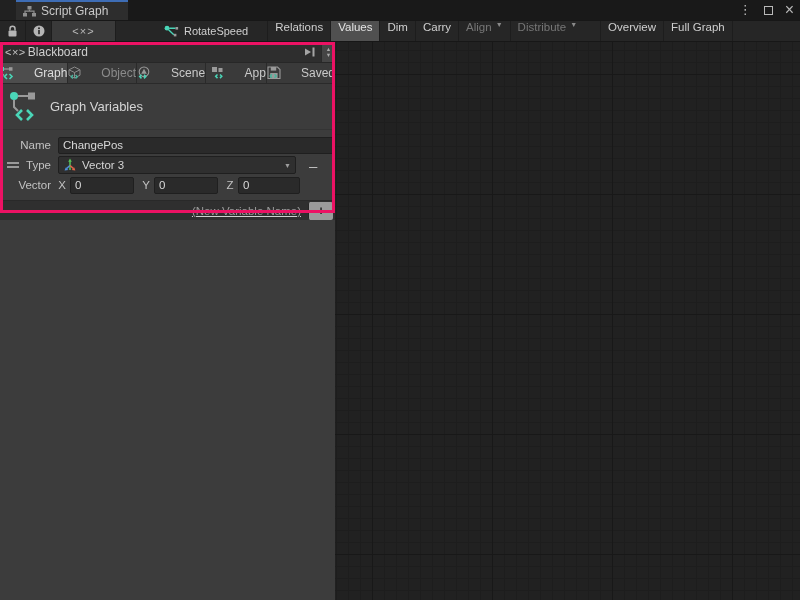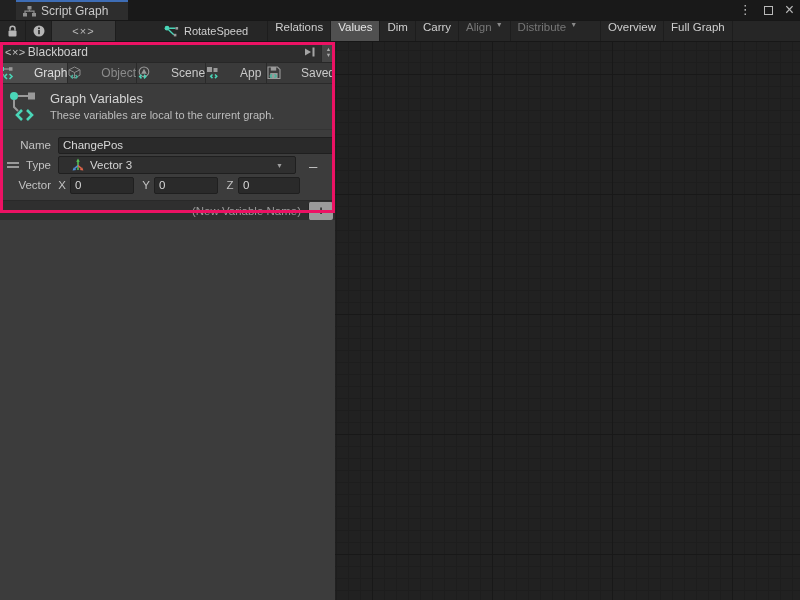--- a/index.html
+++ b/index.html
@@ -68,21 +68,21 @@
     display: flex; align-items: center; padding-left: 5px; color: #cfcfcf; font-size: 12px;
   }
   .bb-scriptref { color: #c4c4c4; font-size: 11px; margin-right: 2px; letter-spacing: 0.5px; }
   .bb-header-right { margin-left: auto; display: flex; align-items: center; height: 100%; }
   .dockbtn { display: flex; align-items: center; padding: 0 5px; height: 100%; }
   .spinner { width: 14px; height: 100%; background: #454545; border-left: 1px solid #2a2a2a; display: flex; flex-direction: column; align-items: center; justify-content: center; }
   .spinner span { font-size: 5.5px; color: #ababab; line-height: 6px; }
 
   .bb-tabs { display: flex; height: 21px; background: #333333; border-bottom: 1px solid #2a2a2a; }
   .bb-tab {
-    flex: 1; display: flex; align-items: center; justify-content: flex-start; gap: 20px;
+    flex: 1; display: flex; align-items: center; justify-content: flex-end; gap: 20px;
     background: #3a3a3a; border-right: 1px solid #2a2a2a; color: #c9c9c9; font-size: 12px;
   }
   .bb-tab:last-child { border-right: none; }
   .bb-tab.active { background: #4d4d4d; color: #dddddd; }
   .bb-tab.disabled { color: #8b8b8b; }
 
   .bb-section { display: flex; gap: 11px; padding: 7px 8px 8px 9px; height: 46px; border-bottom: 1px solid #343434; align-items: center; }
   .section-title { font-size: 13px; color: #d4d4d4; }
   .section-desc { font-size: 11px; color: #bdbdbd; margin-top: 3px; }
 
@@ -91,36 +91,37 @@
   .frow-label { width: 58px; text-align: right; padding-right: 7px; color: #c2c2c2; font-size: 11.5px; flex: none; }
   .tinput {
     background: #2a2a2a; border: 1px solid #1f1f1f; border-radius: 2px;
     color: #d8d8d8; font-size: 11.5px; height: 17px; padding: 0 4px;
     font-family: "Liberation Sans", "DejaVu Sans", sans-serif; outline: none;
   }
   .name-input { width: 284px; }
   .drag-handle { position: absolute; left: 7px; width: 12px; height: 6px; border-top: 2px solid #9a9a9a; border-bottom: 2px solid #9a9a9a; }
   .dropdown {
     width: 238px; height: 18px; background: #2f2f2f; border: 1px solid #1f1f1f; border-radius: 2px;
-    display: flex; align-items: center; gap: 5px; padding: 0 12px; color: #d5d5d5; font-size: 11.5px;
+    display: flex; align-items: center; gap: 5px; padding: 0 4px; color: #d5d5d5; font-size: 11.5px;
   }
   .dropdown .caret { margin-left: auto; font-size: 7px; color: #9d9d9d; }
   .minus-btn { margin-left: 13px; color: #bdbdbd; font-size: 15px; line-height: 15px; cursor: default; }
   .axis-label { color: #c2c2c2; font-size: 11.5px; width: 8px; text-align: center; flex: none; }
   .axis-input { width: 64px; margin: 0 8px 0 4px; }
   .axis-input.last { width: 62px; margin-right: 0; }
 
   .newvar-row {
     margin-top: 5px; height: 20px; background: #2f2f2f; border-top: 1px solid #292929;
     display: flex; align-items: center;
   }
   .newvar-input {
     flex: 1; background: transparent; border: none; outline: none; text-align: right;
     color: #d0d0d0; font-size: 11.5px; padding-right: 7px;
     font-family: "Liberation Sans", "DejaVu Sans", sans-serif;
+    text-decoration: underline;
   }
   .newvar-input::placeholder { color: #9b9b9b; opacity: 1; }
   .plus-btn {
     width: 25px; height: 18px; margin-right: 2px; background: #9b9b9b; border-radius: 2px;
     color: #1c1c1c; font-size: 13px; font-weight: bold; display: flex; align-items: center; justify-content: center;
     border-left: 1px solid #262626;
   }
 
   .pink-outline {
     position: absolute; left: 0; top: 42px; width: 335px; height: 171px;
@@ -279,21 +280,20 @@
       <svg width="30" height="33" viewBox="0 0 30 33">
         <circle cx="5" cy="6" r="4" fill="#4ad6b8"></circle>
         <path d="M9 6 H19" stroke="#9a9a9a" stroke-width="2"></path>
         <rect x="19" y="2.5" width="7" height="7" fill="#9a9a9a"></rect>
         <path d="M5 10 V17 L9 21" stroke="#9a9a9a" stroke-width="2" fill="none"></path>
         <path d="M13 20 L8 25 L13 30" stroke="#4ad6b8" stroke-width="2.6" fill="none"></path>
         <path d="M18 20 L23 25 L18 30" stroke="#4ad6b8" stroke-width="2.6" fill="none"></path>
       </svg>
       <div>
         <div class="section-title">Graph Variables</div>
-        <div class="section-desc">These variables are local to the current graph.</div>
       </div>
     </div>
 
     <div class="bb-form">
 
       <div class="frow">
         <span class="frow-label">Name</span>
         <input class="tinput name-input" type="text" value="ChangePos" style="">
       </div>
 

